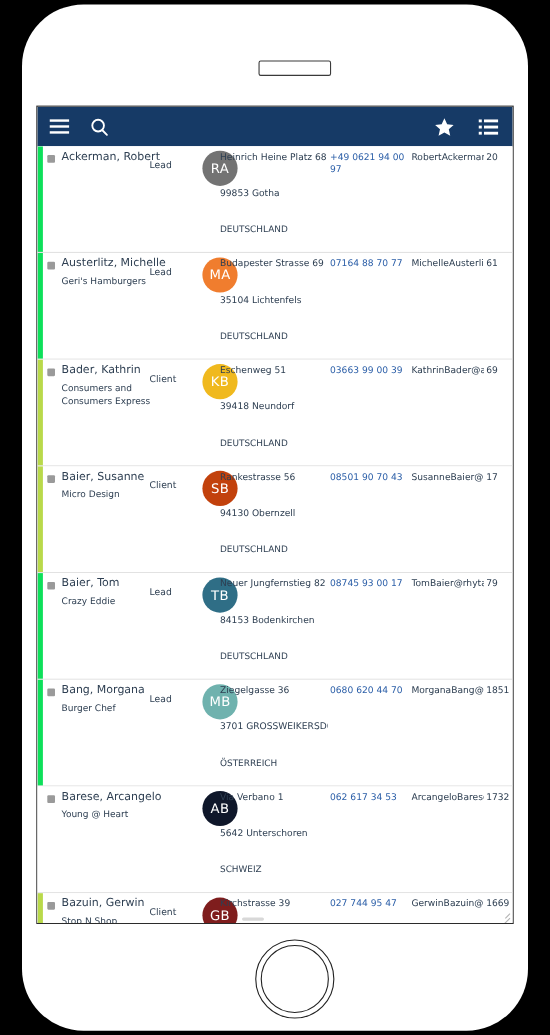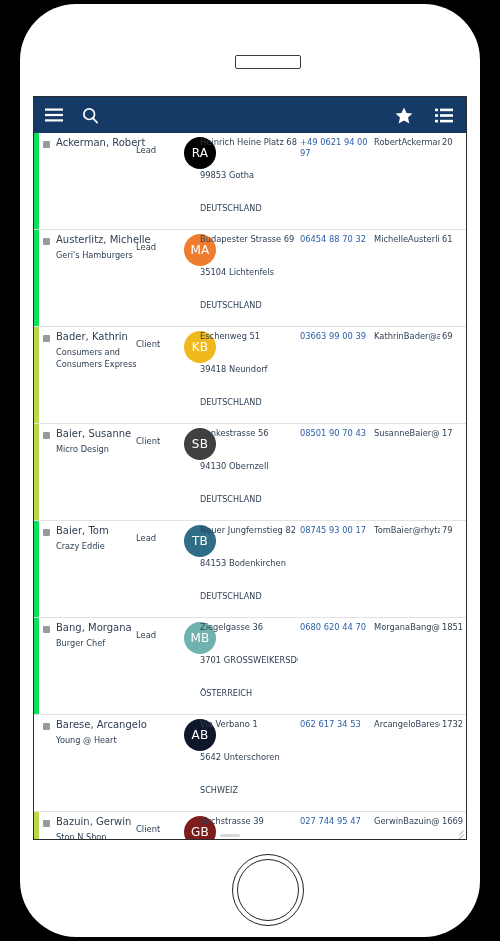--- a/index.html
+++ b/index.html
@@ -311,21 +311,21 @@
     </div>
 
     <div class="list-scroll" id="list-scroll">
         <div class="contact-row">
           <div class="row-stripe" style="background: rgb(13, 224, 90);"></div>
           <div class="dot-icon"></div>
           <div class="col-name">
             <div class="name-line">Ackerman, Robert</div>
           </div>
           <div class="col-type">Lead</div>
-          <div class="avatar" style="background: #000000; text-align: center;">RA</div>
+          <div class="avatar" style="background: #737373; text-align: center;">RA</div>
           <div class="col-address">
             <div class="addr-line addr-street">Heinrich Heine Platz 68</div>
             <div class="addr-line addr-city">99853 Gotha</div>
             <div class="addr-line addr-country">DEUTSCHLAND</div>
           </div>
           <div class="col-phone">+49 0621 94 00 97</div>
           <div class="col-email">RobertAckerman@t</div>
           <div class="col-num">20</div>
         </div>
         <div class="contact-row">
@@ -335,21 +335,21 @@
             <div class="name-line">Austerlitz, Michelle</div>
             <div class="company-line">Geri's Hamburgers</div>
           </div>
           <div class="col-type">Lead</div>
           <div class="avatar" style="background: rgb(240, 125, 46);">MA</div>
           <div class="col-address">
             <div class="addr-line addr-street">Budapester Strasse 69</div>
             <div class="addr-line addr-city">35104 Lichtenfels</div>
             <div class="addr-line addr-country">DEUTSCHLAND</div>
           </div>
-          <div class="col-phone">06454 88 70 32</div>
+          <div class="col-phone">07164 88 70 77</div>
           <div class="col-email">MichelleAusterlitz@</div>
           <div class="col-num">61</div>
         </div>
         <div class="contact-row">
           <div class="row-stripe" style="background: rgb(185, 217, 74);"></div>
           <div class="dot-icon"></div>
           <div class="col-name">
             <div class="name-line">Bader, Kathrin</div>
             <div class="company-line">Consumers and Consumers Express</div>
           </div>
@@ -365,21 +365,21 @@
           <div class="col-num">69</div>
         </div>
         <div class="contact-row">
           <div class="row-stripe" style="background: rgb(185, 217, 74);"></div>
           <div class="dot-icon"></div>
           <div class="col-name">
             <div class="name-line">Baier, Susanne</div>
             <div class="company-line">Micro Design</div>
           </div>
           <div class="col-type">Client</div>
-          <div class="avatar" style="background: #404040;">SB</div>
+          <div class="avatar" style="background: #c2410c;">SB</div>
           <div class="col-address">
             <div class="addr-line addr-street">Rankestrasse 56</div>
             <div class="addr-line addr-city">94130 Obernzell</div>
             <div class="addr-line addr-country">DEUTSCHLAND</div>
           </div>
           <div class="col-phone">08501 90 70 43</div>
           <div class="col-email">SusanneBaier@day</div>
           <div class="col-num">17</div>
         </div>
         <div class="contact-row">

